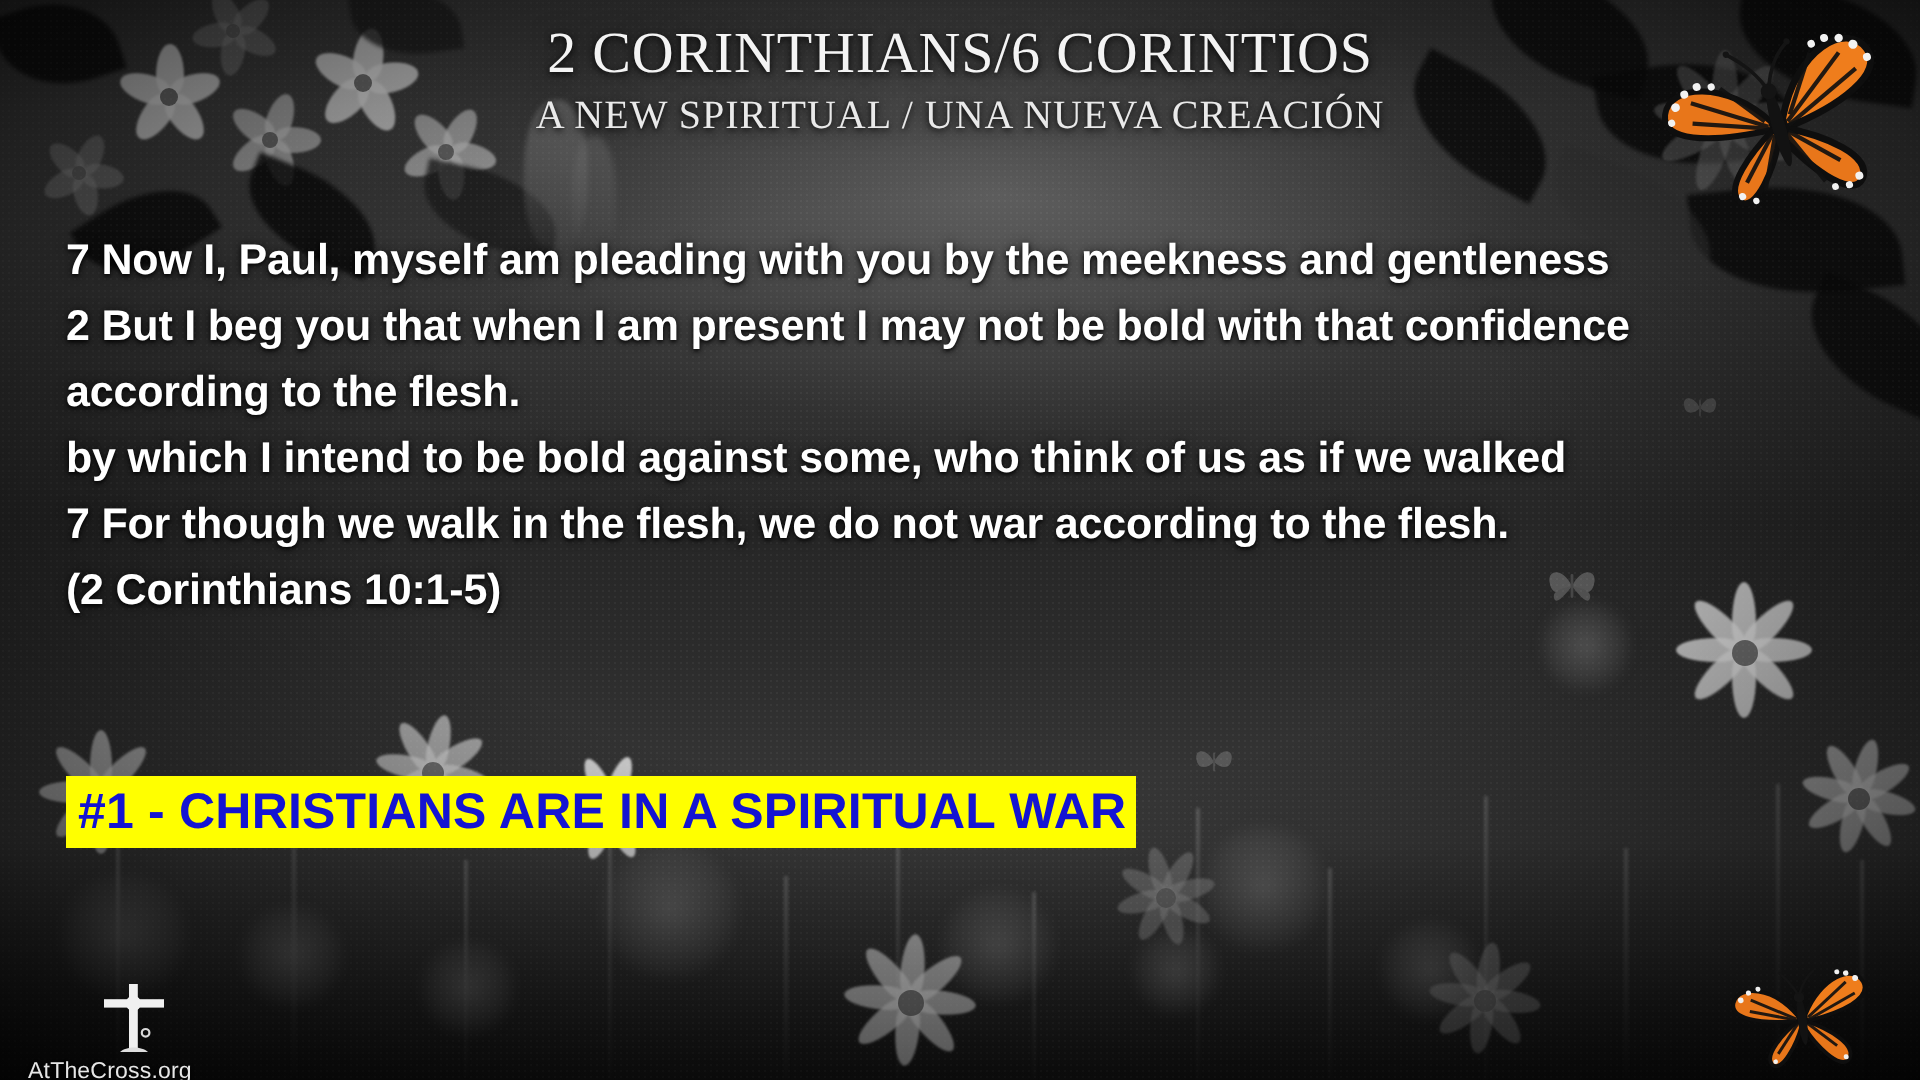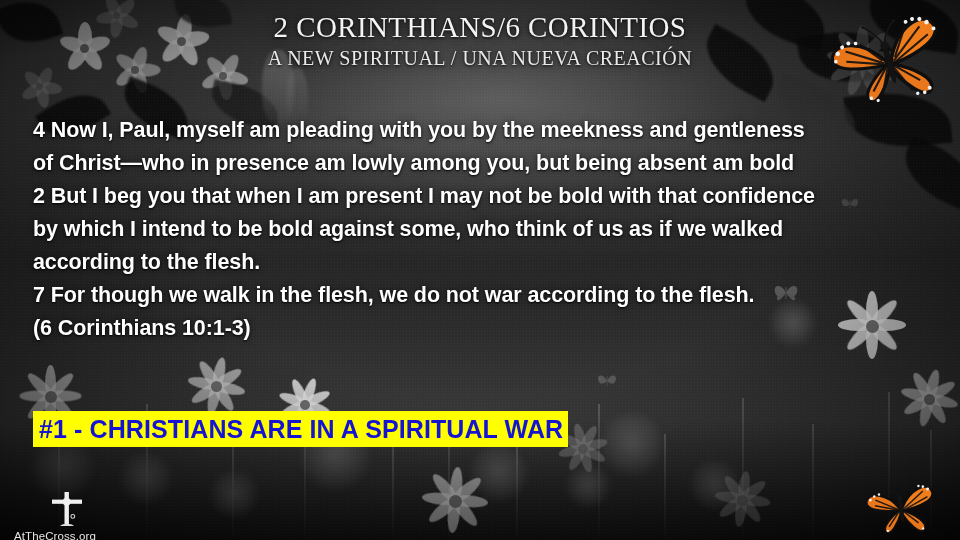--- a/index.html
+++ b/index.html
@@ -155,21 +155,21 @@
     line-height: 33px;
     letter-spacing: -0.1px;
     text-shadow: 0 1px 2px rgba(0,0,0,0.9), 0 0 6px rgba(0,0,0,0.55);
     white-space: nowrap;
   }
 
   
   .point-wrap {
     position: absolute;
     left: 33px;
-    top: 411px;
+    top: 388px;
   }
   .point {
     display: inline-block;
     background: #ffff00;
     color: #1414d2;
     font-size: 25px;
     font-weight: bold;
     letter-spacing: 0.1px;
     line-height: 36px;
     padding: 0 5px 0 6px;
@@ -503,27 +503,26 @@
       <path d="M64 30 C68 21, 73 16, 78 13" stroke="#141414" stroke-width="2" fill="none"></path>
     </g>
   </svg>
 
   <div class="title-block">
     <div class="title-main">2 CORINTHIANS/6 CORINTIOS</div>
     <div class="title-sub">A NEW SPIRITUAL / UNA NUEVA CREACIÓN</div>
   </div>
 
   <div class="scripture">
-    <div class="ln">4 Now I, Paul, myself am pleading with you by the meekness and gentleness</div>
-    <div class="ln">of Christ—who in presence am lowly among you, but being absent am bold</div>
+    <div class="ln">7 Now I, Paul, myself am pleading with you by the meekness and gentleness</div>
     <div class="ln">2 But I beg you that when I am present I may not be bold with that confidence</div>
+    <div class="ln">according to the flesh.</div>
     <div class="ln">by which I intend to be bold against some, who think of us as if we walked</div>
-    <div class="ln">according to the flesh.</div>
     <div class="ln">7 For though we walk in the flesh, we do not war according to the flesh.</div>
-    <div class="ln">(6 Corinthians 10:1-3)</div>
+    <div class="ln">(2 Corinthians 10:1-5)</div>
   </div>
 
   <div class="point-wrap">
     <span class="point">#1 - CHRISTIANS ARE IN A SPIRITUAL WAR</span>
   </div>
 
   <div class="logo">
     <svg class="cross-icon" width="34" height="38" viewBox="0 0 34 38">
       <rect x="14.5" y="2" width="4.4" height="34" fill="#f0f0f0"></rect>
       <rect x="2" y="9.6" width="30" height="4.2" fill="#f0f0f0"></rect>

